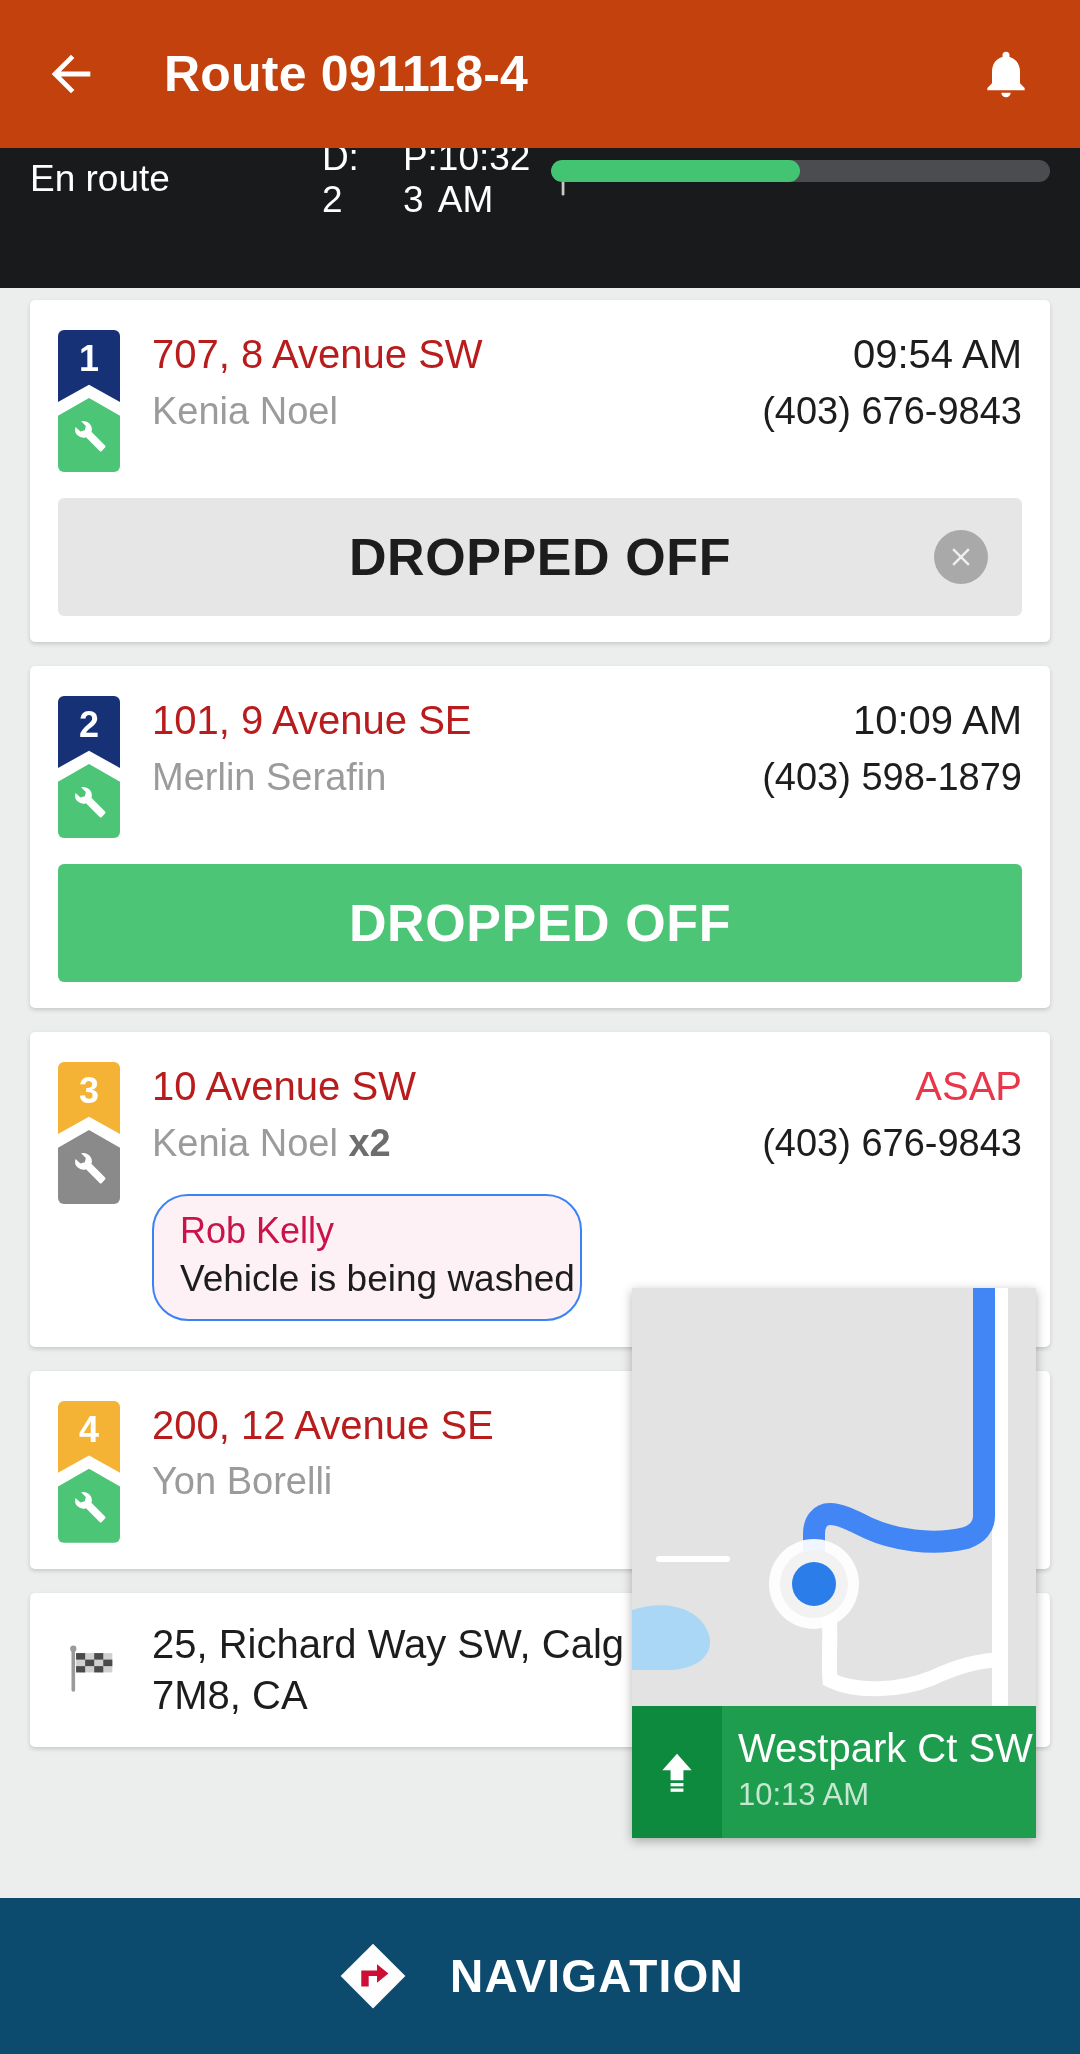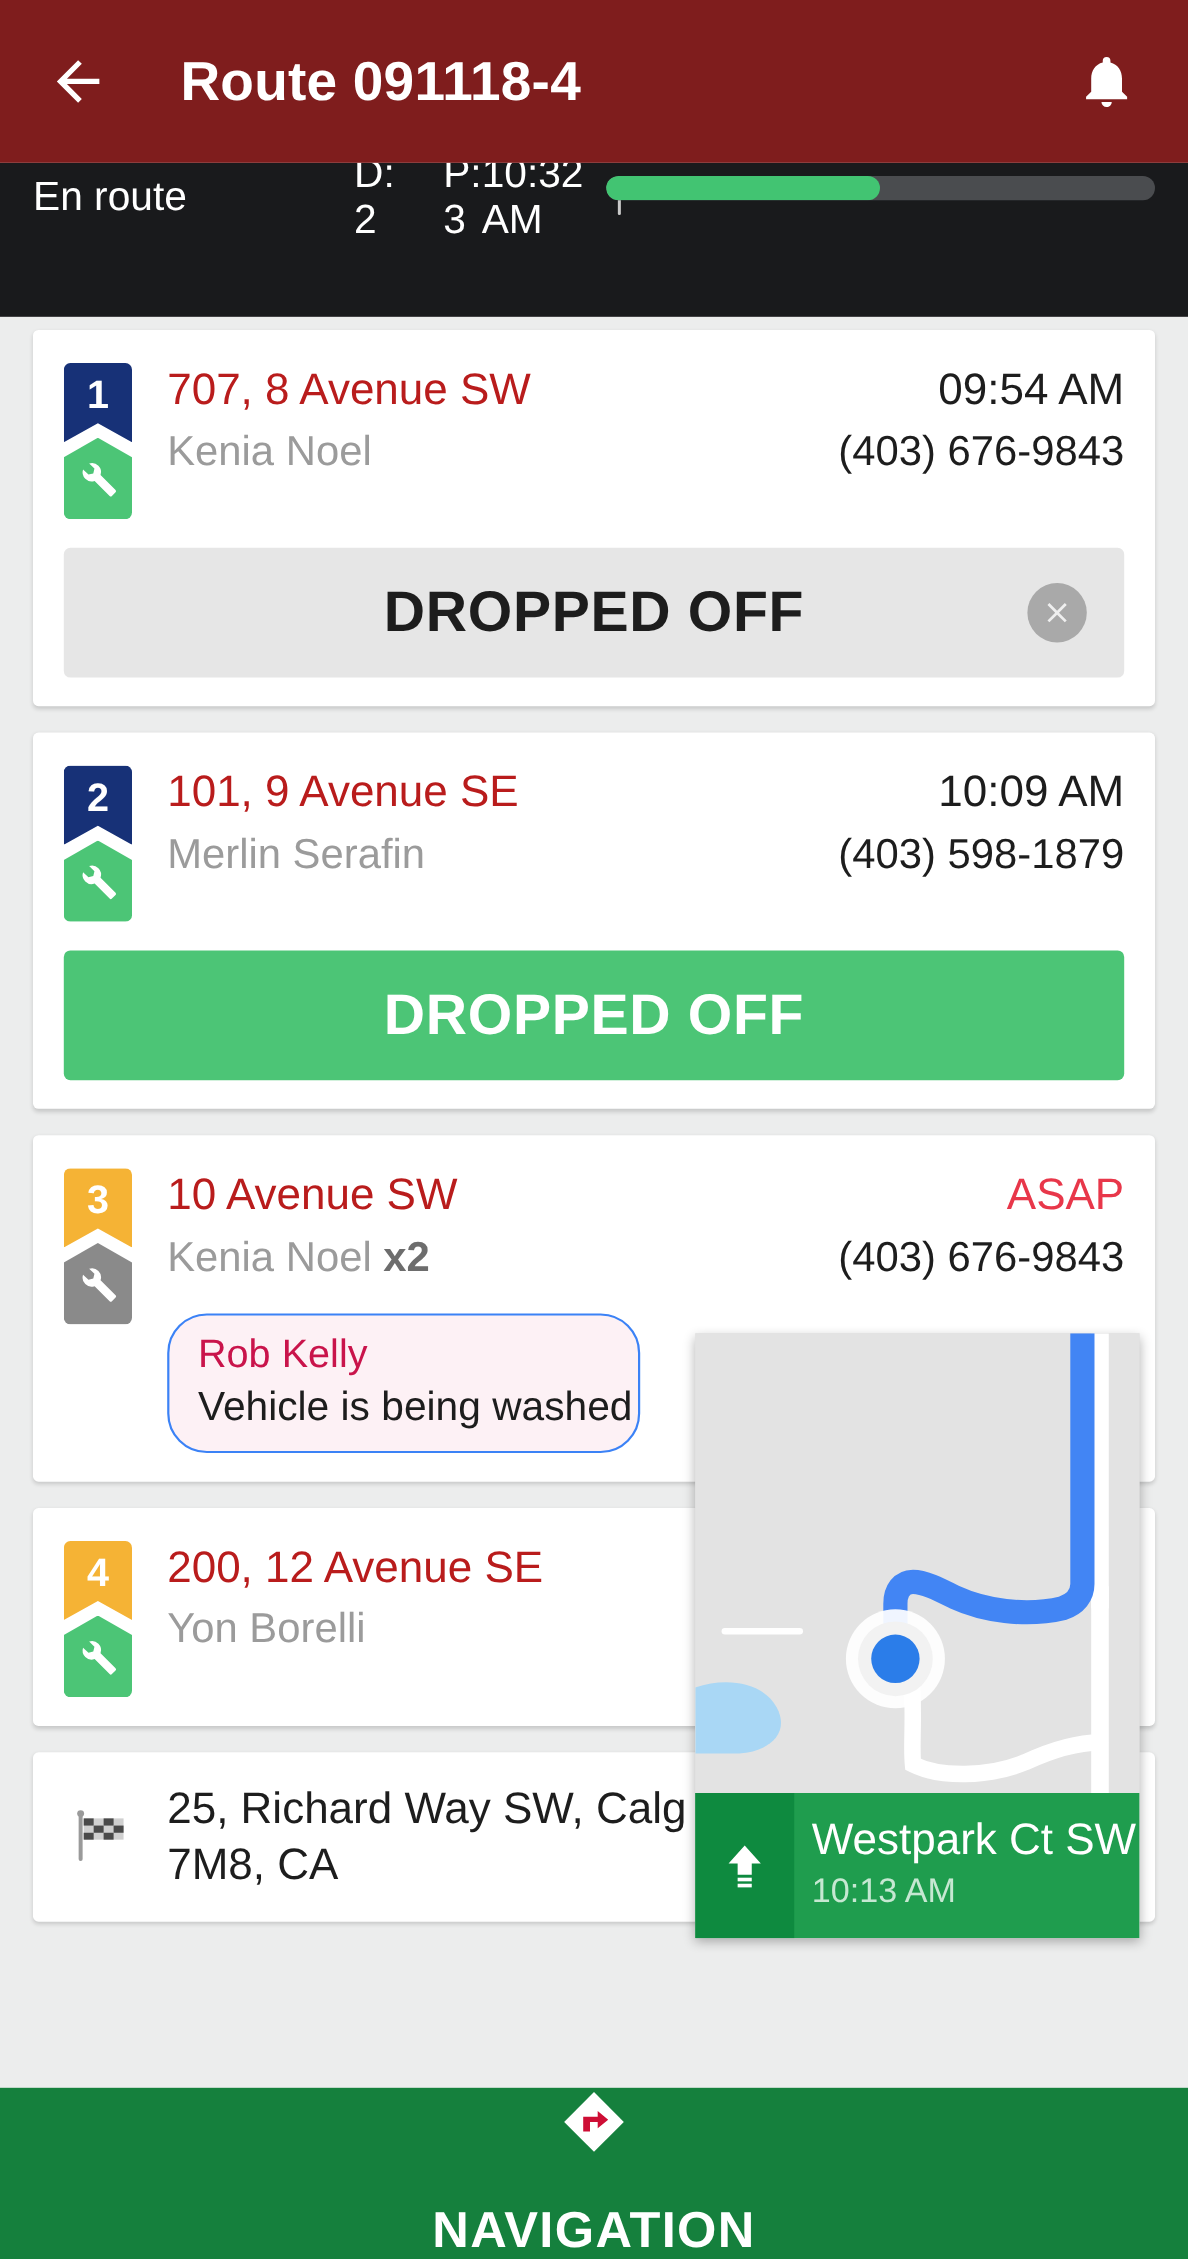--- a/index.html
+++ b/index.html
@@ -6,21 +6,21 @@
   html, body {
     width: 1080px; height: 2054px;
     background: #ececec;
     font-family: "Liberation Sans", sans-serif;
     overflow: hidden;
   }
   .screen { position: relative; width: 1080px; height: 2054px; background: #eceded; }
 
   
   .appbar {
-    position: relative; height: 148px; background: #7f1d1d;
+    position: relative; height: 148px; background: #c2410c;
     display: flex; align-items: center; padding: 0 34px;
   }
   .back-btn {
     width: 74px; height: 74px; display: flex; align-items: center; justify-content: center;
     cursor: pointer; flex: 0 0 auto;
   }
   .back-btn svg { display: block; }
   .appbar-title {
     flex: 1 1 auto; color: #ffffff; font-size: 50px; font-weight: 700;
     letter-spacing: .2px; margin-left: 56px;
@@ -105,21 +105,21 @@
   }
   .note-name { font-size: 36px; color: #c9144b; line-height: 1.3; }
   .note-body { font-size: 37px; color: #1d1d1d; line-height: 1.3; white-space: nowrap; }
 
   .dest-row { display: flex; align-items: center; }
   .dest-flag { width: 70px; flex: 0 0 auto; display: flex; justify-content: center; }
   .dest-text { padding-left: 24px; }
 
   
   .map-widget {
-    position: absolute; left: 632px; top: 1212px; width: 404px; height: 550px;
+    position: absolute; left: 632px; top: 1288px; width: 404px; height: 550px;
     background: #e1e1e1; box-shadow: 0 3px 10px rgba(0,0,0,.3); overflow: hidden; cursor: pointer;
   }
   .map-canvas { position: absolute; inset: 0; }
   .map-banner {
     position: absolute; left: 0; right: 0; bottom: 0; height: 132px;
     background: #1f9d4e; display: flex; align-items: stretch;
   }
   .banner-icon {
     width: 90px; background: #0e8a3f; display: flex; align-items: center; justify-content: center;
     flex: 0 0 auto;
@@ -345,21 +345,21 @@
           <rect x="8.5" y="21" width="7" height="1.8" fill="#ffffff"></rect>
         </svg>
       </div>
       <div class="banner-text">
         <div class="banner-street">Westpark Ct SW</div>
         <div class="banner-time">10:13 AM</div>
       </div>
     </div>
   </div>
 
-  <div class="navbar" style="background: #15803d; flex-direction: column;">
+  <div class="navbar" style="background: #0c4a6e;">
     <svg width="74" height="74" viewBox="0 0 24 24">
       <path d="M12 1.5 L22.5 12 L12 22.5 L1.5 12 Z" fill="#ffffff"></path>
       <path d="M13.3 8.2 L17 11.2 L13.3 14.2 V12 H10.6 V15.4 H8.2 V10.2 H13.3 Z" fill="#ce0e35"></path>
     </svg>
     <span class="nav-label">NAVIGATION</span>
   </div>
 
 </div>
 
 </body></html>

